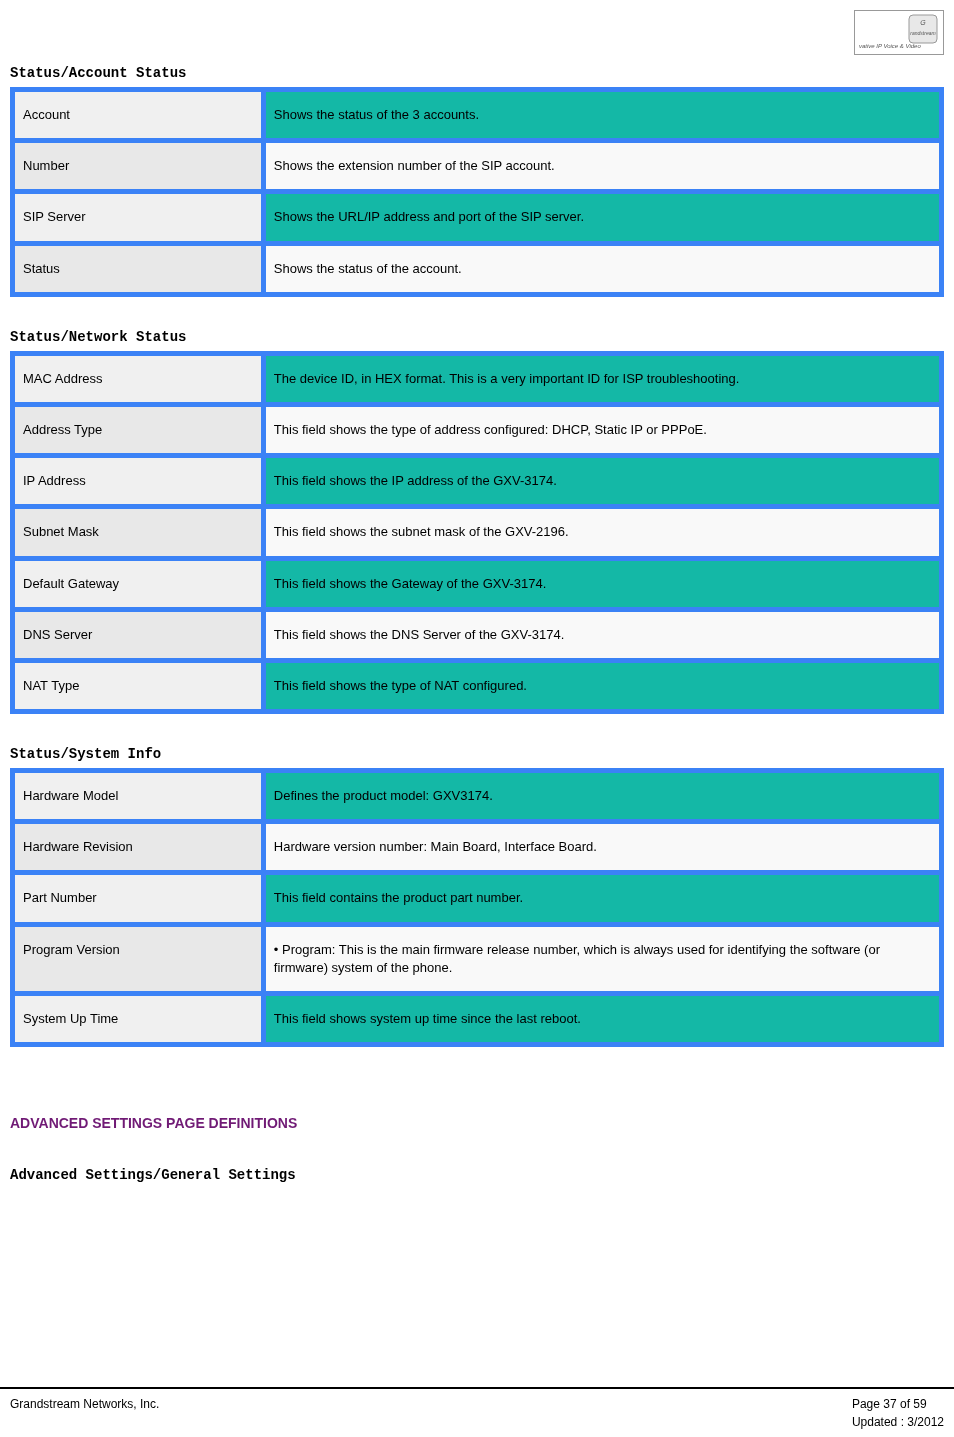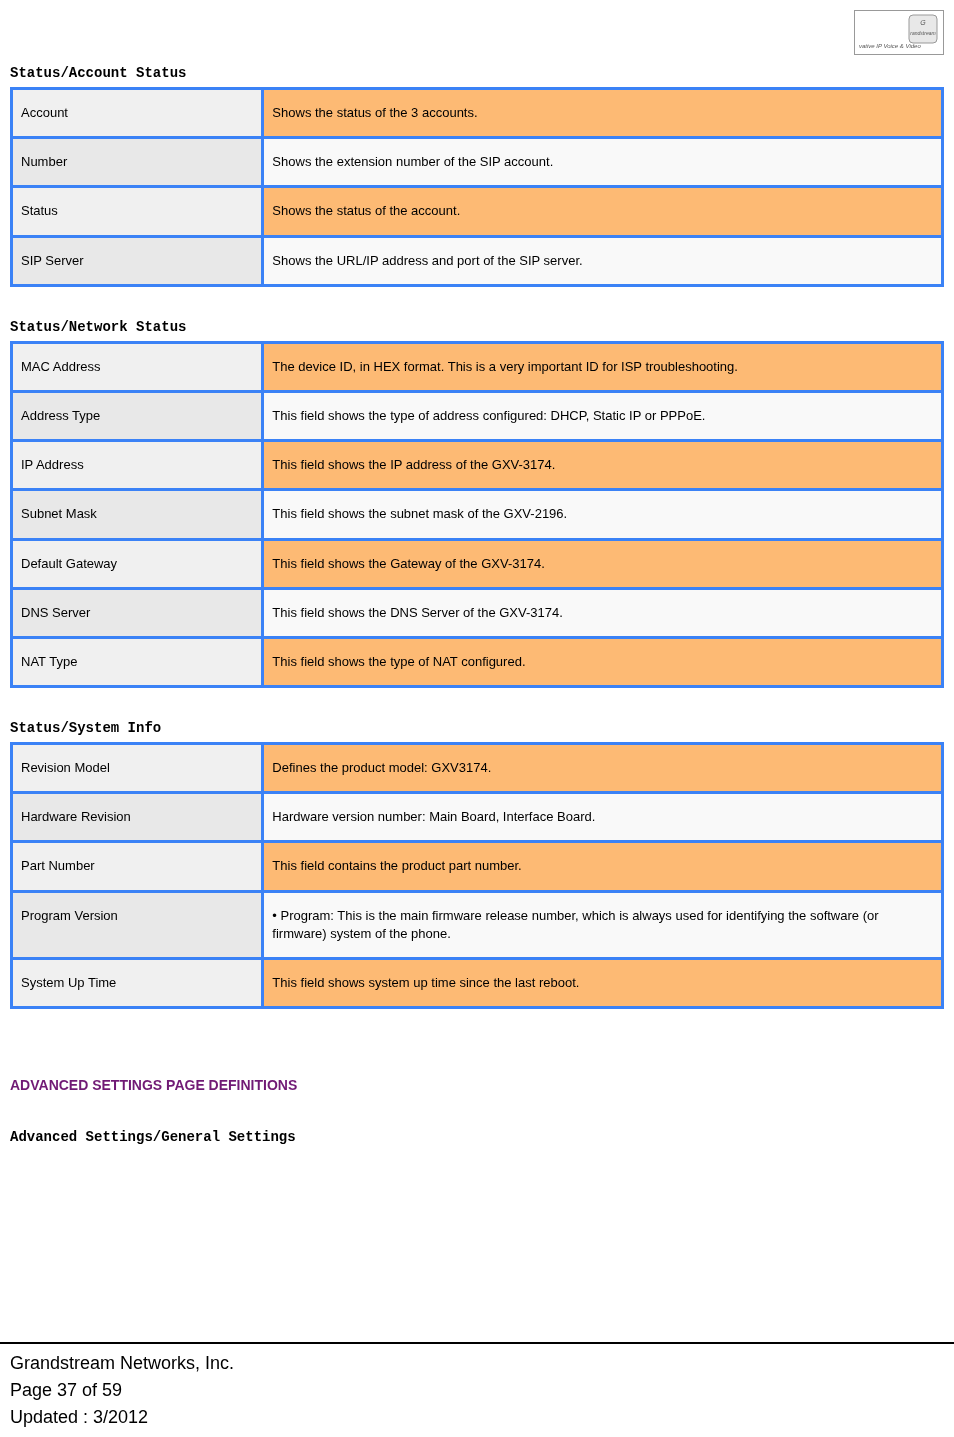--- a/index.html
+++ b/index.html
@@ -37,32 +37,32 @@
       font-weight: bold;
       margin: 10px 0 6px 0;
       font-family: Liberation Mono, monospace;
     }
     table {
       width: 100%;
       border-collapse: collapse;
       margin-bottom: 4px;
     }
     td {
-      border: 3px solid #3b82f6;
+      border: 5px solid #3b82f6;
       padding: 14px 8px;
       vertical-align: top;
       line-height: 1.4;
     }
     td:first-child {
       width: 27%;
       background-color: #f0f0f0;
       font-weight: normal;
     }
     td:last-child {
-      background-color: #fdba74;
+      background-color: #14b8a6;
     }
     tr:nth-child(even) td:last-child {
       background-color: #f9f9f9;
     }
     tr:nth-child(even) td:first-child {
       background-color: #e8e8e8;
     }
     .spacer {
       height: 18px;
     }
@@ -74,23 +74,22 @@
     }
     .footer {
       position: absolute;
       bottom: 0;
       left: 0;
       right: 0;
       border-top: 2px solid #000;
       display: flex;
       justify-content: space-between;
       padding: 6px 10px;
-      font-size: 18px;
+      font-size: 12px;
       background: #fff;
-      flex-direction: column;
     }
     .footer-center {
       text-align: center;
     }
     .footer div {
       line-height: 1.5;
     }
   </style>
 </head>
 <body>
@@ -113,26 +112,26 @@
     <tbody id="account-status-tbody">
         <tr>
           <td>Account</td>
           <td>Shows the status of the 3 accounts.</td>
         </tr>
         <tr>
           <td>Number</td>
           <td>Shows the extension number of the SIP account.</td>
         </tr>
         <tr>
+          <td>SIP Server</td>
+          <td>Shows the URL/IP address and port of the SIP server.</td>
+        </tr>
+        <tr>
           <td>Status</td>
           <td>Shows the status of the account.</td>
-        </tr>
-        <tr>
-          <td>SIP Server</td>
-          <td>Shows the URL/IP address and port of the SIP server.</td>
         </tr>
       </tbody>
   </table>
 
   <div class="spacer"></div>
 
   <div class="section-title">Status/Network Status</div>
   <table>
     <tbody id="network-status-tbody">
         <tr>
@@ -165,21 +164,21 @@
         </tr>
       </tbody>
   </table>
 
   <div class="spacer"></div>
 
   <div class="section-title">Status/System Info</div>
   <table>
     <tbody id="system-info-tbody">
         <tr>
-          <td>Revision Model</td>
+          <td>Hardware Model</td>
           <td>Defines the product model: GXV3174.</td>
         </tr>
         <tr>
           <td>Hardware Revision</td>
           <td>Hardware version number: Main Board, Interface Board.</td>
         </tr>
         <tr>
           <td>Part Number</td>
           <td>This field contains the product part number.</td>
         </tr>

